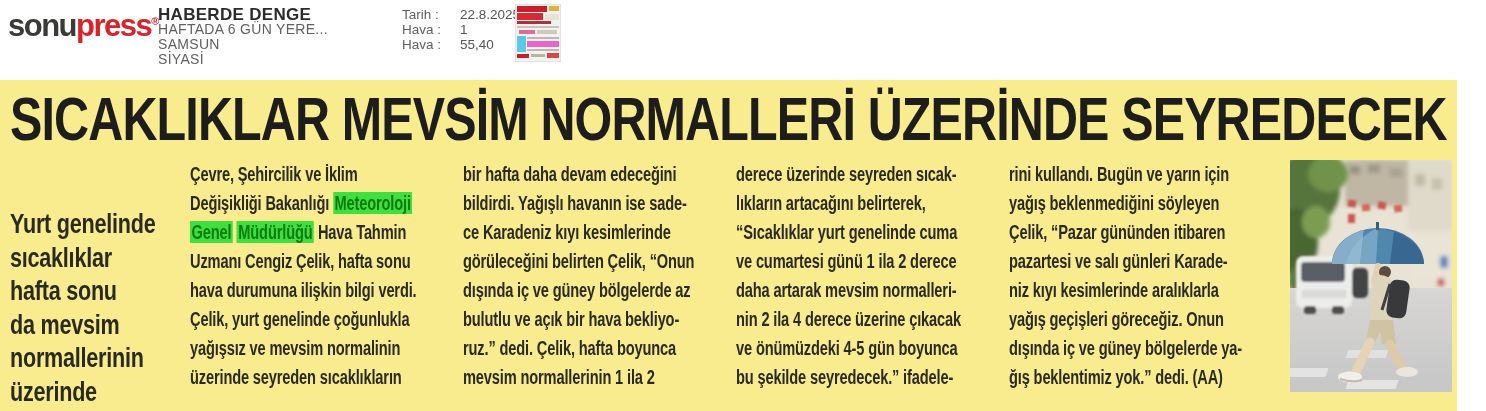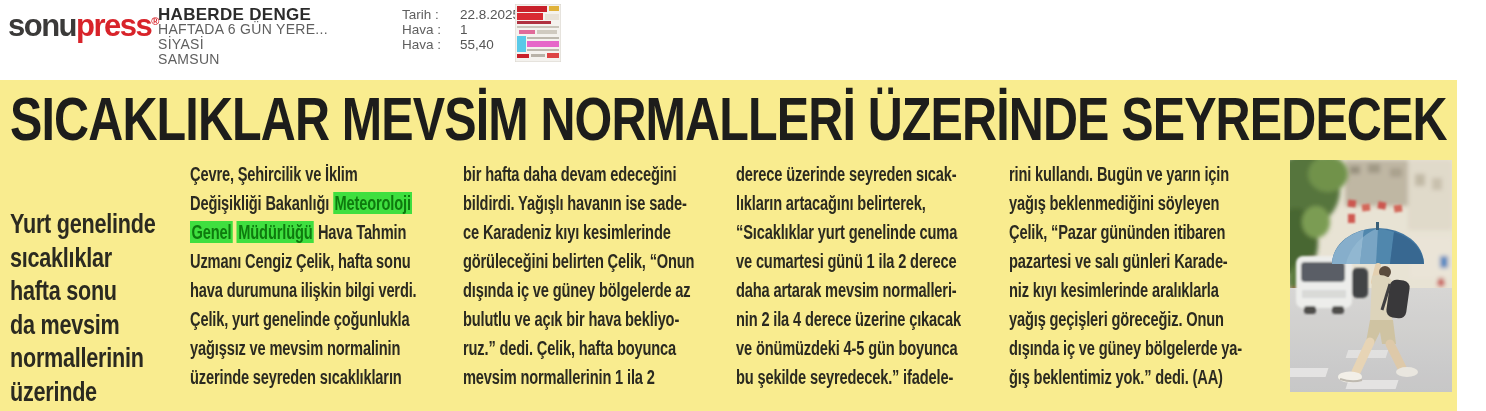--- a/index.html
+++ b/index.html
@@ -58,22 +58,22 @@
 <div class="stage">
 
   <div class="header">
     <div class="logo">
       <span class="p1">sonu</span><span class="p2">press</span><span class="reg">®</span>
     </div>
 
     <div class="pub">
       <div class="name">HABERDE DENGE</div>
       <div class="sub">HAFTADA 6 GÜN YERE...</div>
+      <div class="sub">SAMSUN</div>
       <div class="sub">SİYASİ</div>
-      <div class="sub">SAMSUN</div>
     </div>
 
     <div class="meta">
       <div class="row">
         <span class="lbl">Tarih :</span>
         <span class="val">22.8.2025</span>
       </div>
       <div class="row">
         <span class="lbl">Hava :</span>
         <span class="val">1</span>

